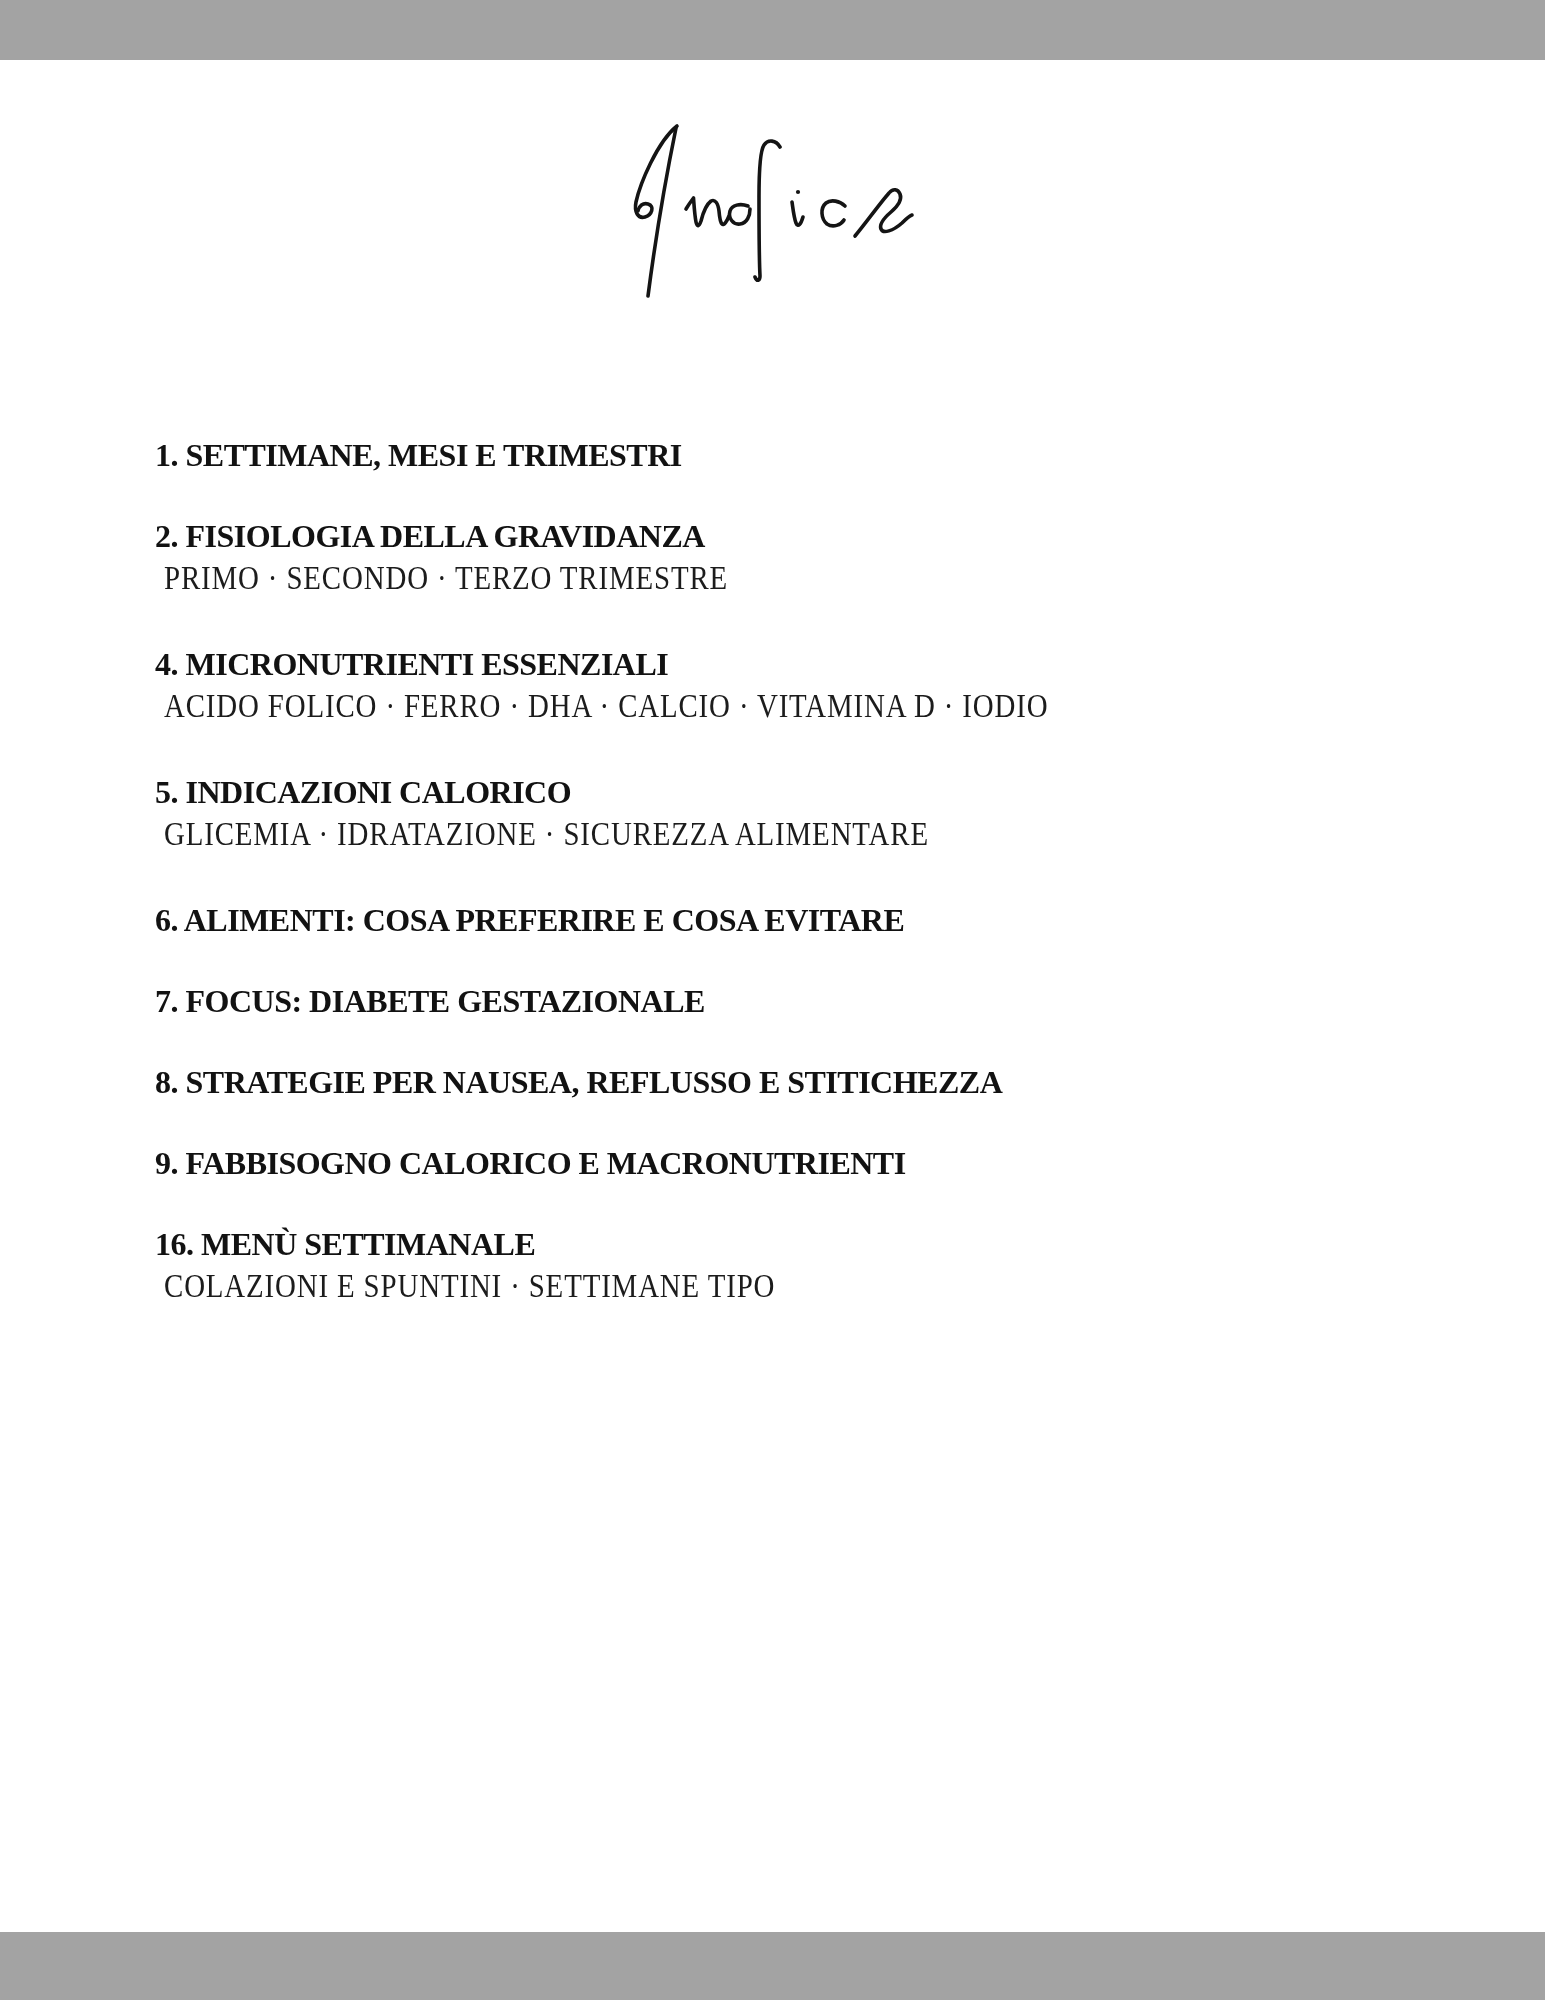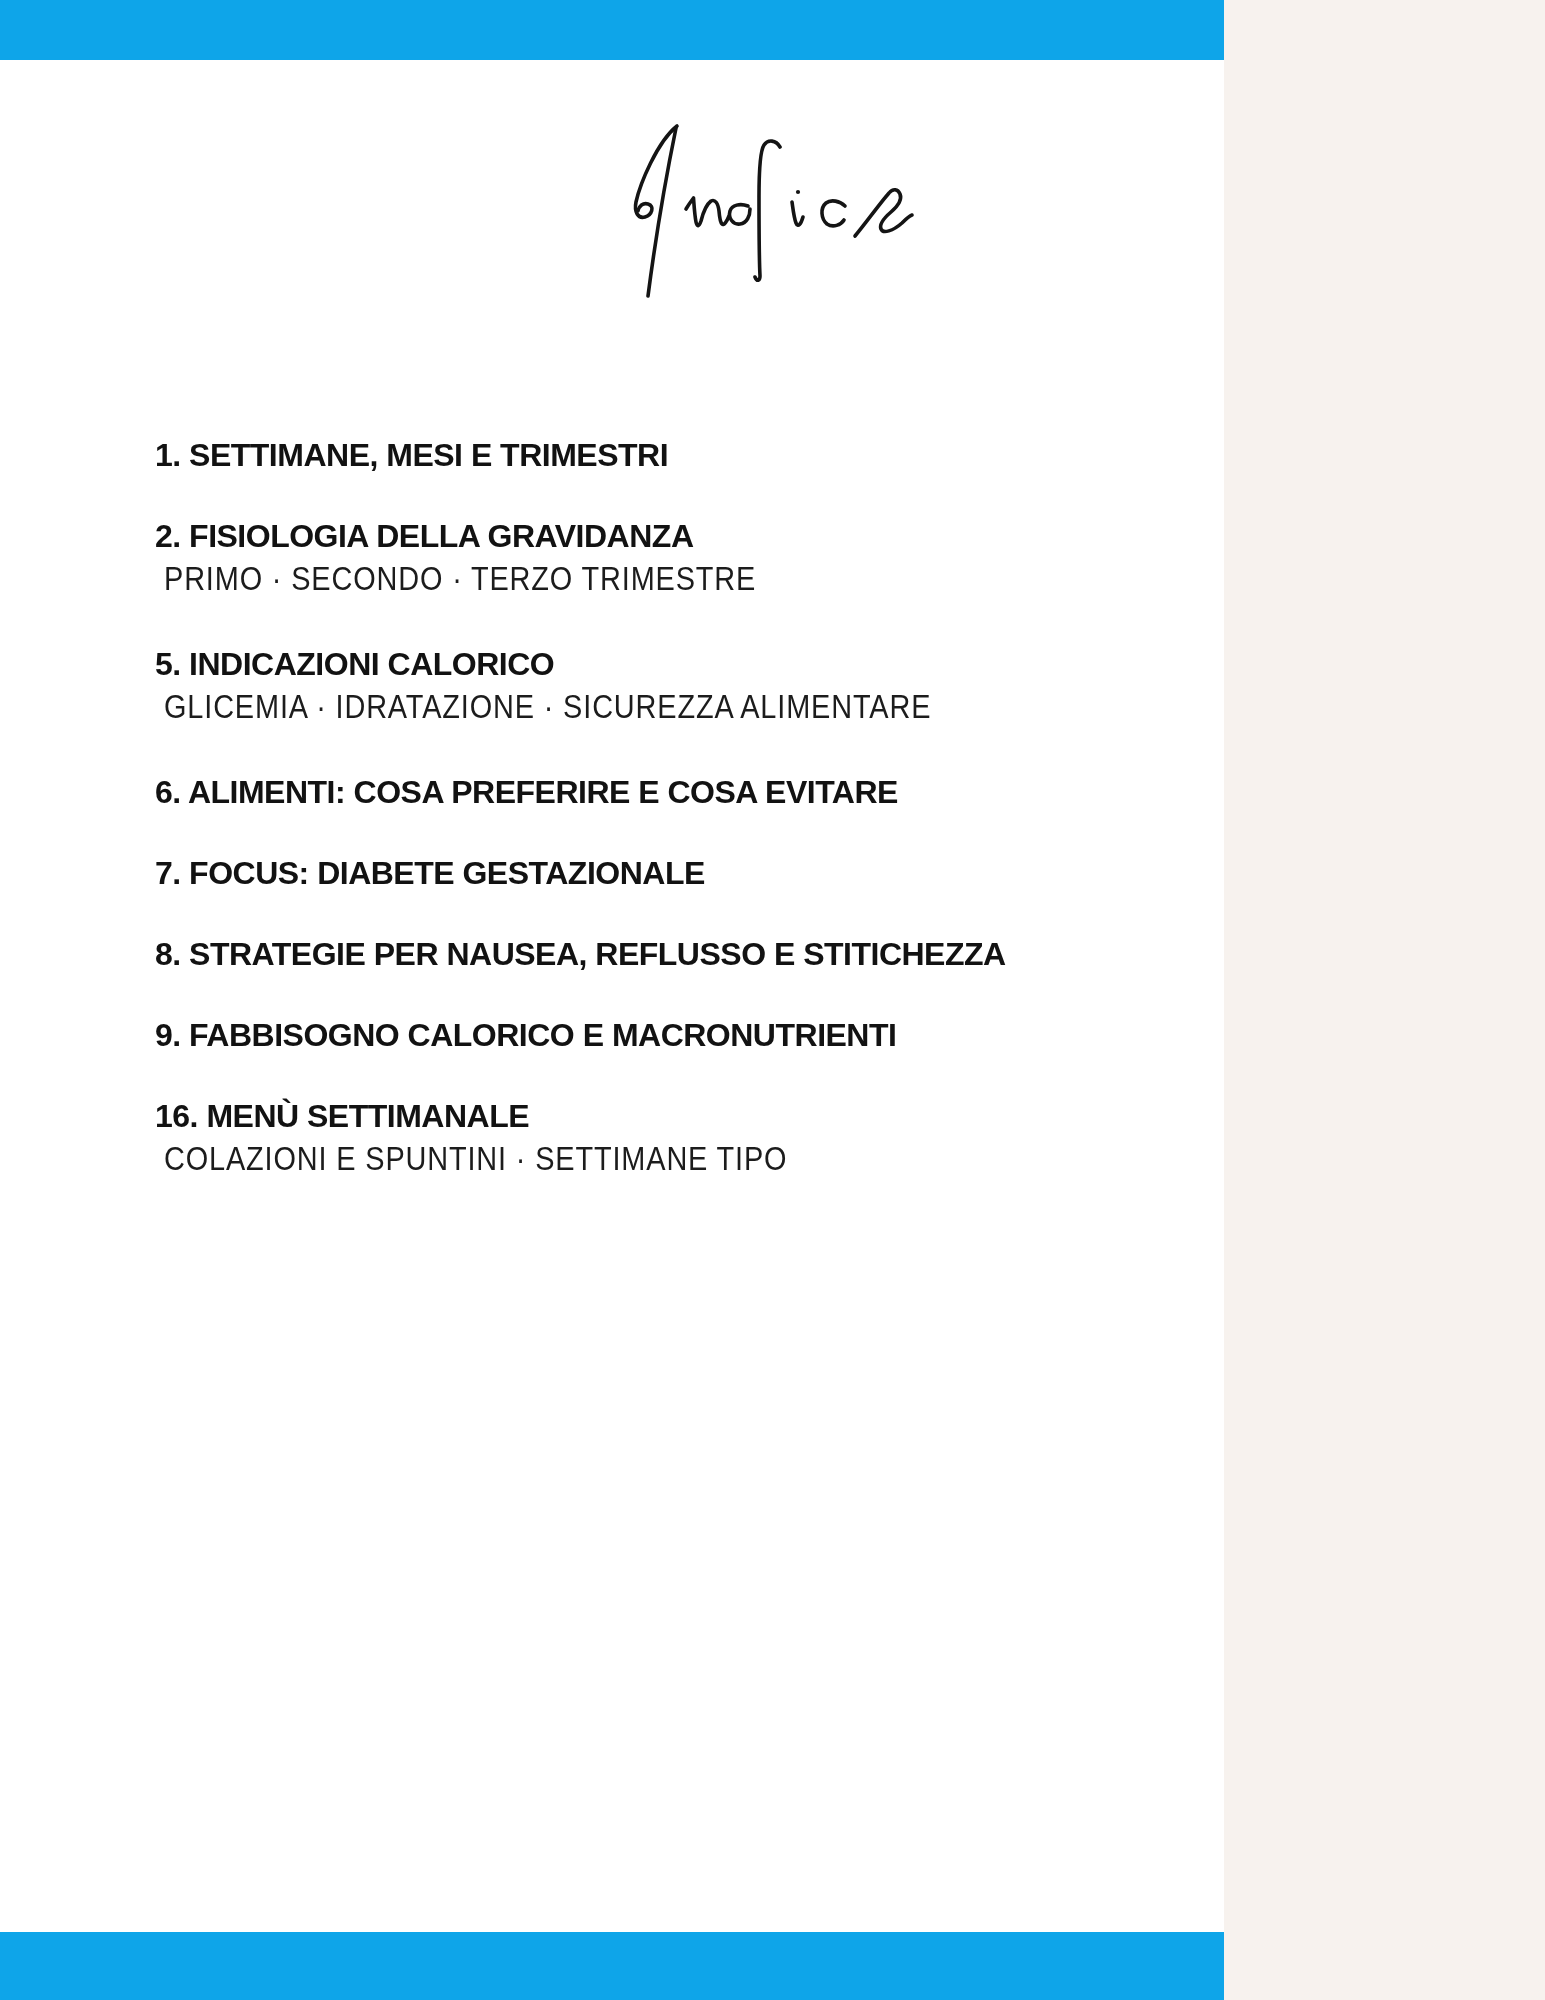--- a/index.html
+++ b/index.html
@@ -1,24 +1,24 @@
 <!DOCTYPE html>
 <html><head>
 <meta charset="utf-8">
 <style>
   html, body { margin: 0; padding: 0; }
   body { background: #F7F2EE; }
 
   .page {
     position: relative;
-    width: 1224px;
+    width: 1545px;
     height: 2000px;
-    background: #0ea5e9;
+    background: #a3a3a3;
     overflow: hidden;
-    font-family: Liberation Sans, sans-serif;
+    font-family: Liberation Serif, serif;
   }
 
   .sheet {
     position: absolute;
     left: 0;
     top: 60px;
     width: 100%;
     height: 1872px;
     background: #FFFFFF;
   }
@@ -105,20 +105,27 @@
 
     <div class="toc-item has-sub">
       <div class="toc-title">
         <span>2.</span>
         <span>FISIOLOGIA DELLA GRAVIDANZA</span>
       </div>
       <div class="toc-sub">PRIMO · SECONDO · TERZO TRIMESTRE</div>
     </div>
 
 
+    <div class="toc-item has-sub">
+      <div class="toc-title">
+        <span>4.</span>
+        <span>MICRONUTRIENTI ESSENZIALI</span>
+      </div>
+      <div class="toc-sub">ACIDO FOLICO · FERRO · DHA · CALCIO · VITAMINA D · IODIO</div>
+    </div>
 
     <div class="toc-item has-sub">
       <div class="toc-title">
         <span>5.</span>
         <span>INDICAZIONI CALORICO</span>
       </div>
       <div class="toc-sub">GLICEMIA · IDRATAZIONE · SICUREZZA ALIMENTARE</div>
     </div>
 
     <div class="toc-item">

